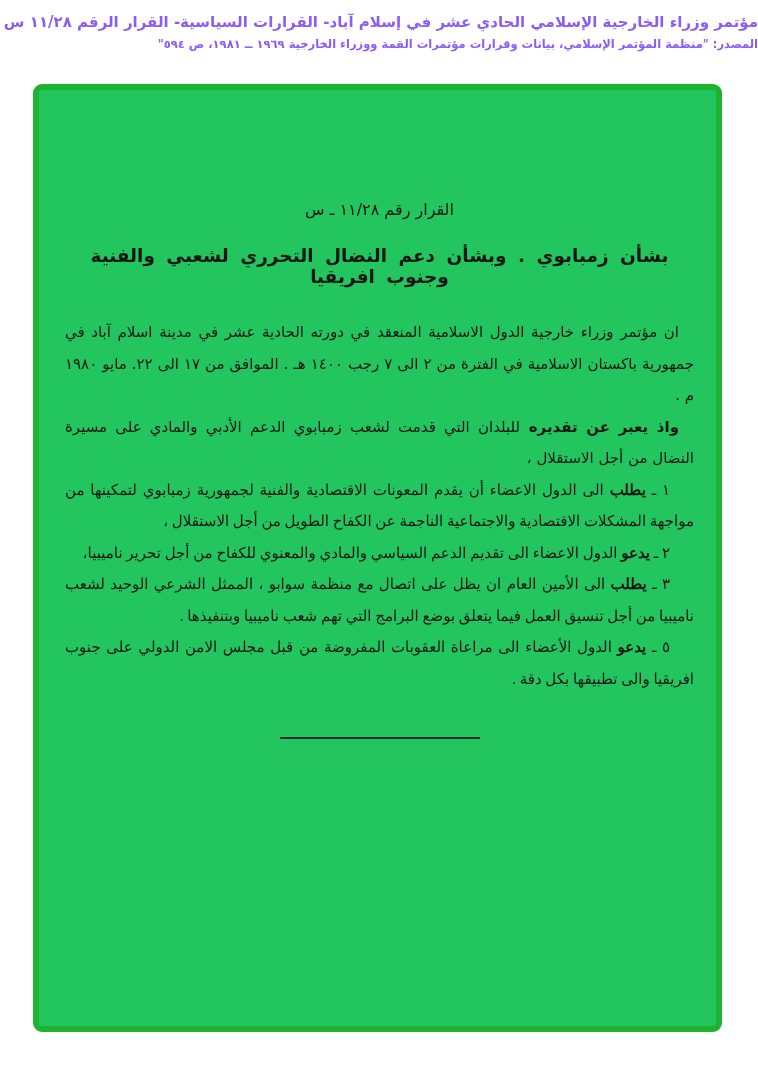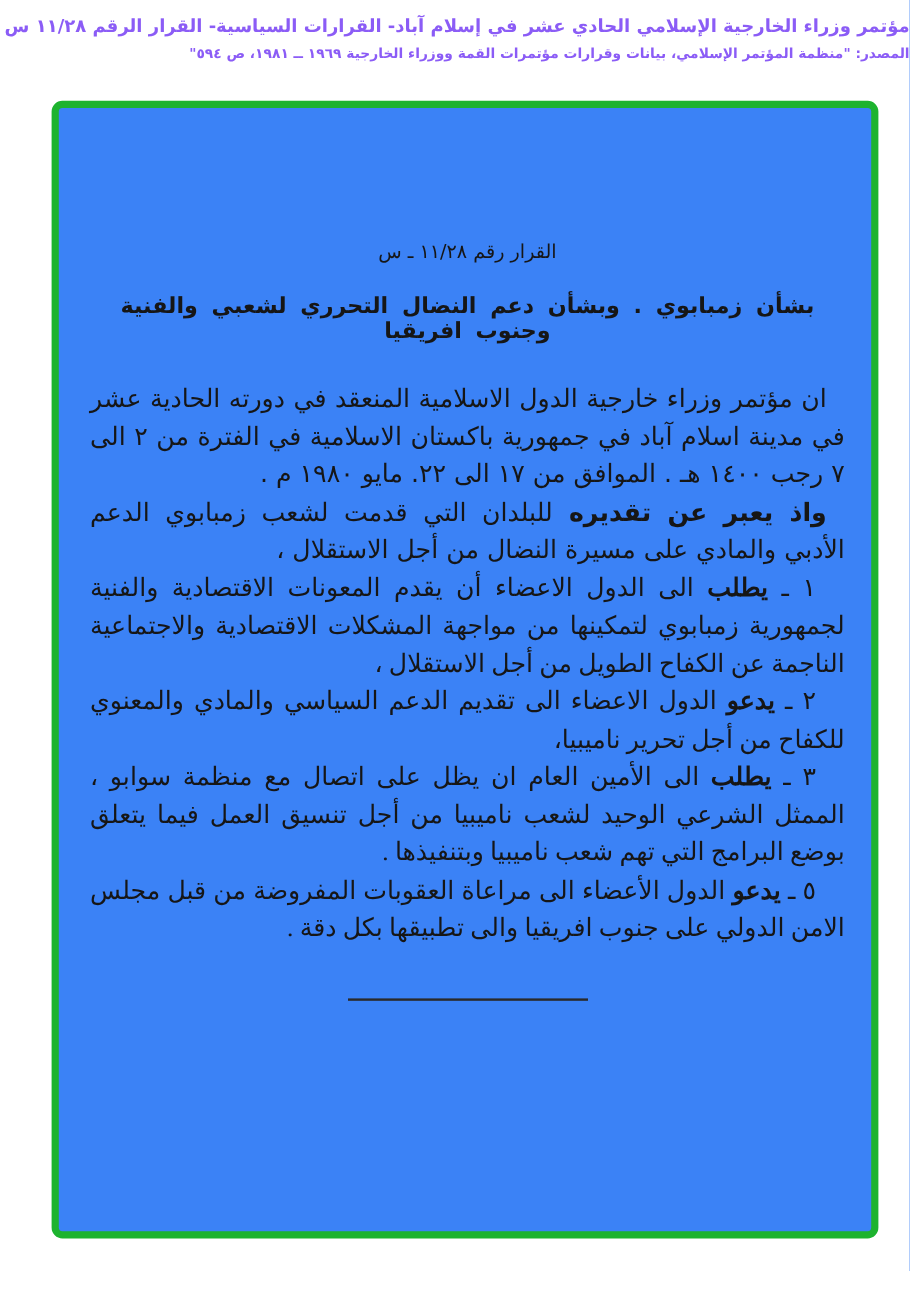--- a/index.html
+++ b/index.html
@@ -16,39 +16,39 @@
   .doc-header{
     direction:rtl;text-align:right;padding-top:13px;color:#8b5cf6;
   }
   .doc-header .line1{
     font-size:15px;font-weight:bold;letter-spacing:0;
   }
   .doc-header .line2{
     font-size:11.5px;font-weight:bold;margin-top:6px;
   }
   .green-frame{
-    position:absolute;left:43px;top:84px;box-sizing:border-box;
+    position:absolute;left:33px;top:84px;box-sizing:border-box;
     width:689px;height:948px;
     border:6px solid var(--green);border-radius:9px;
-    background:#3b82f6;
+    background:#22c55e;
   }
   .doc-body{
     direction:rtl;unicode-bidi:embed;
     padding:110px 22px 0 26px;
   }
   .res-title{
     text-align:center;font-size:16px;font-weight:normal;
     margin:0 0 26px 0;
   }
   .res-subtitle{
     text-align:center;font-size:18.5px;font-weight:bold;
     word-spacing:5px;margin:0 0 30px 0;
   }
   .para{
-    margin:0;font-size:21px;line-height:31.5px;
+    margin:0;font-size:15px;line-height:31.5px;
     text-align:justify;text-indent:15px;
   }
   .para.item{text-indent:24px;font-family:Liberation Serif, serif;}
   .lead{font-weight:bold;}
   .num{font-weight:normal;}
   .divider{
     width:200px;height:0;border-top:2px solid var(--divider);
     margin:42px auto 0 auto;
   }
 </style>

